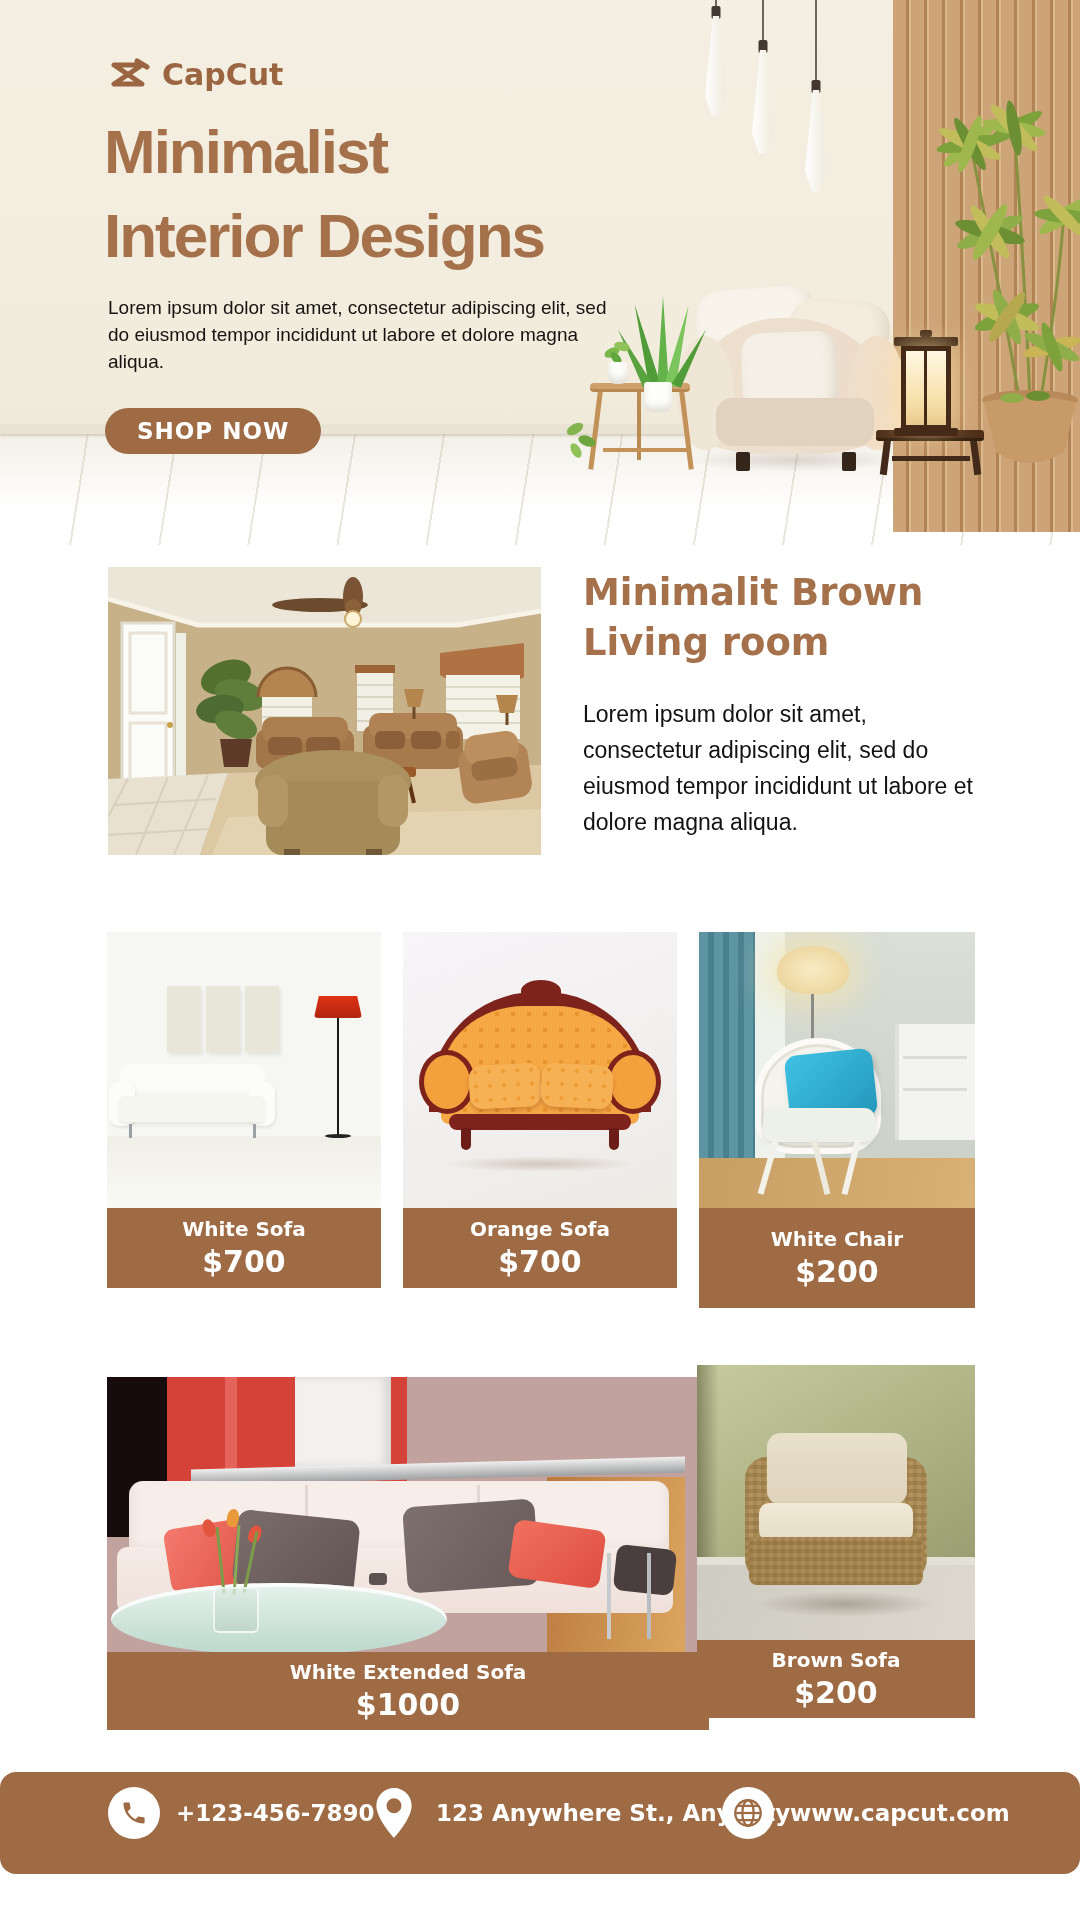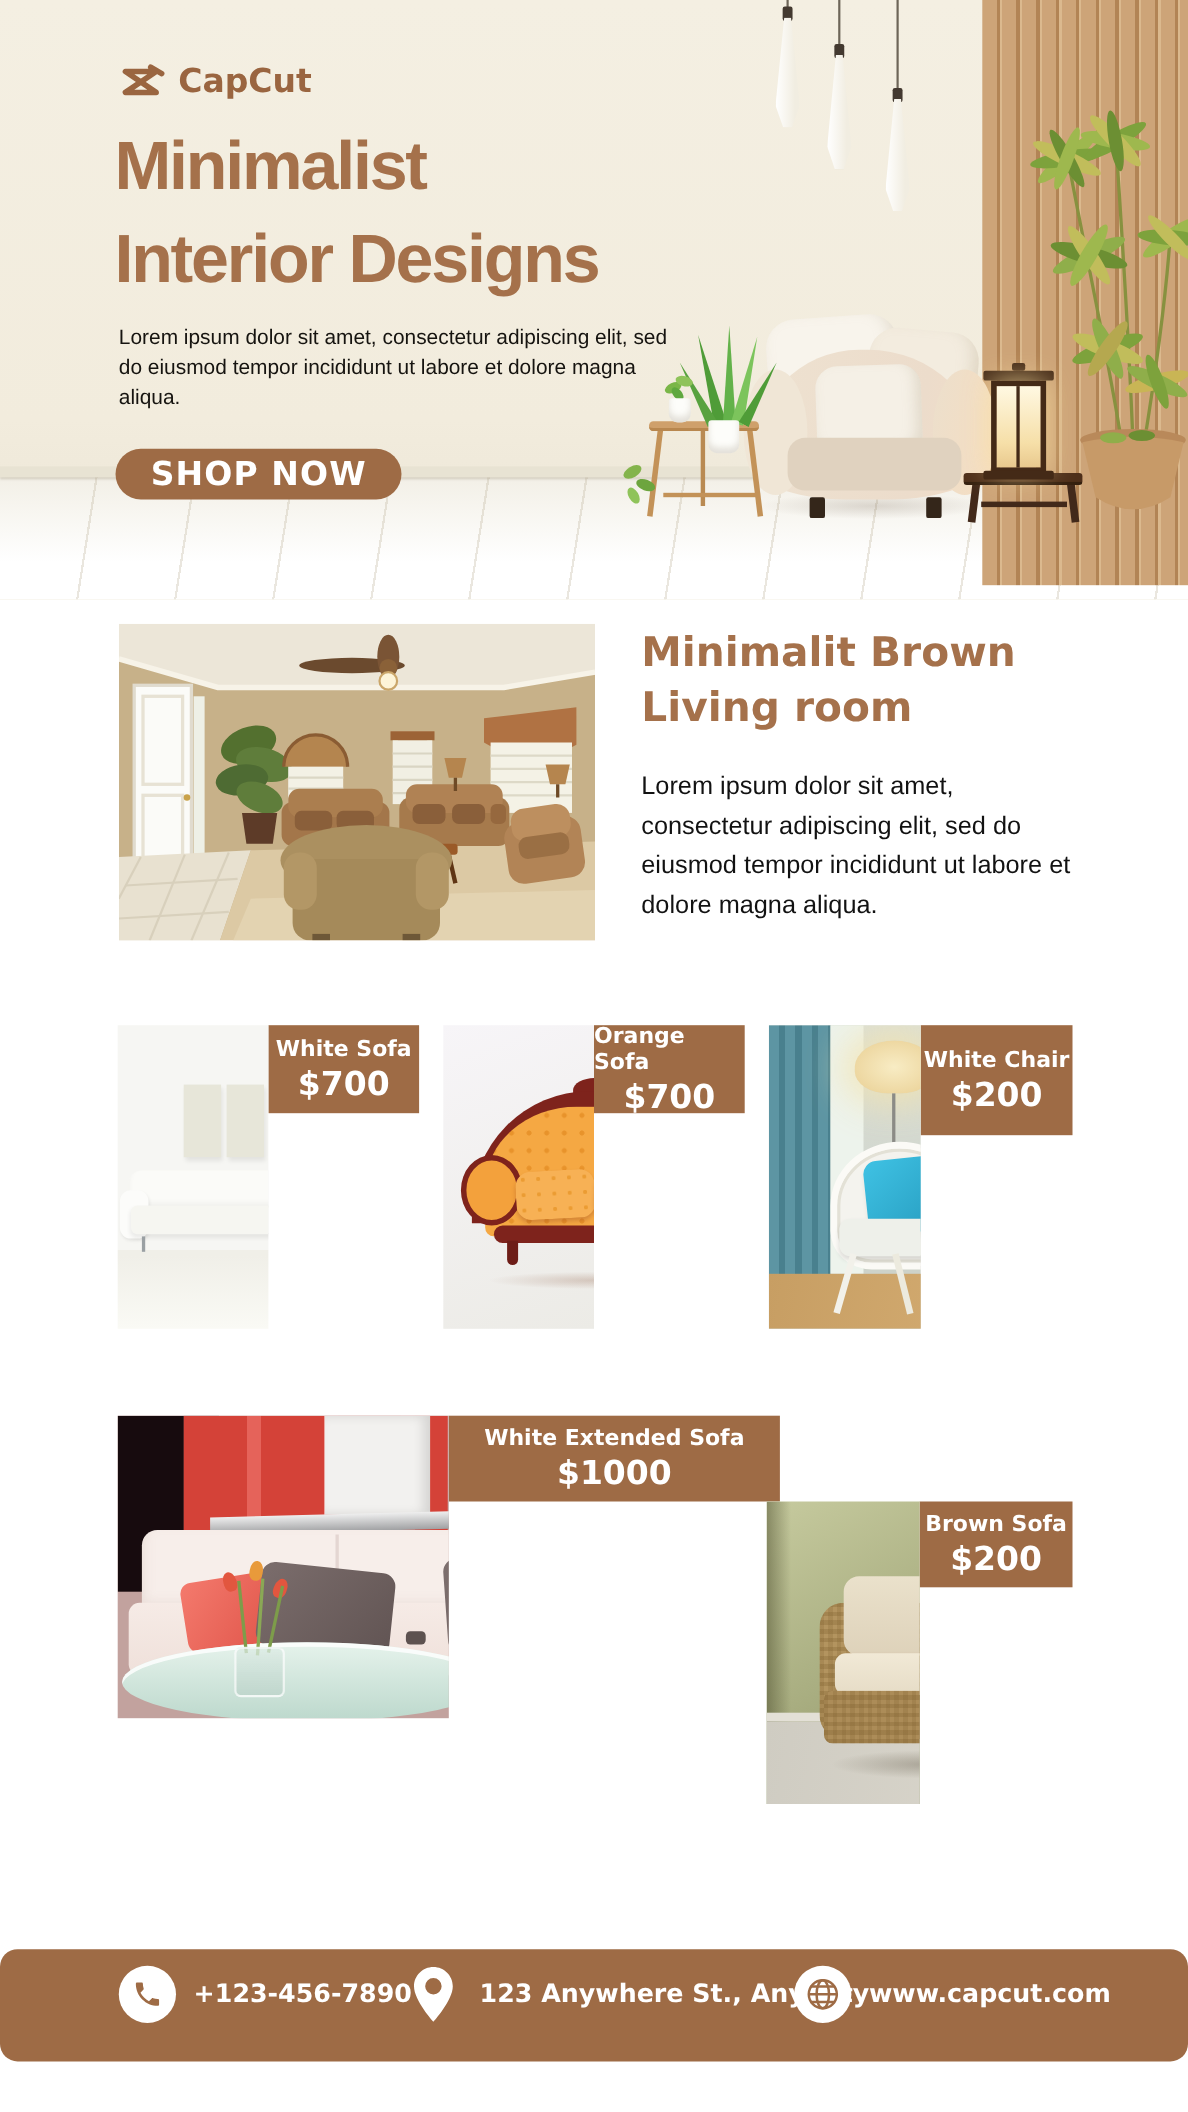--- a/index.html
+++ b/index.html
@@ -52,29 +52,29 @@
   .stool-leg{position:absolute;width:7px;height:35px;background:#42291a;transform-origin:top center;}
   .stool-bar{position:absolute;left:892px;top:456px;width:78px;height:5px;background:#42291a;}
   .plant-svg{position:absolute;left:912px;top:92px;}
 
   
   .logo{position:absolute;left:106px;top:56px;display:flex;align-items:center;gap:10px;}
   .logo-text{font-family:"DejaVu Sans",sans-serif;font-size:30px;font-weight:700;color:var(--color-logo,#9A6540);letter-spacing:0;}
   .hero-title{position:absolute;left:104px;top:110px;font-family:Liberation Sans, sans-serif;font-weight:800;font-size:62px;line-height:84px;letter-spacing:-2px;color:var(--color-heading,#A5714B);}
   .hero-desc{position:absolute;left:108px;top:294px;width:500px;font-size:19px;line-height:27px;color:#161410;}
   .cta-btn{position:absolute;left:105px;top:408px;height:46px;padding:0 32px;border:none;border-radius:24px;
-    background:var(--color-accent,#9E6B45);color:#fff;font-family:"DejaVu Sans",sans-serif;font-size:30px;font-weight:800;letter-spacing:1px;cursor:pointer;display:flex;align-items:center;}
+    background:var(--color-accent,#9E6B45);color:#fff;font-family:"DejaVu Sans",sans-serif;font-size:23px;font-weight:800;letter-spacing:1px;cursor:pointer;display:flex;align-items:center;}
 
   
   .feature-photo{position:absolute;left:108px;top:567px;width:433px;height:288px;overflow:hidden;}
   .feature-heading{position:absolute;left:583px;top:568px;font-family:"DejaVu Sans",sans-serif;font-weight:800;font-size:37px;line-height:50px;color:var(--color-heading,#A5714B);}
   .feature-desc{position:absolute;left:583px;top:696px;width:390px;font-size:23px;line-height:36px;color:#121212;}
 
   
-  .card{position:absolute;display:flex;flex-direction:row;}
+  .card{position:absolute;display:flex;flex-direction:column;}
   .card .pimg{position:relative;width:100%;overflow:hidden;}
   .plabel{width:100%;background:var(--color-accent,#9E6B45);display:flex;flex-direction:column;align-items:center;justify-content:center;gap:3px;}
   .pname{font-family:"DejaVu Sans",sans-serif;font-size:20px;font-weight:700;color:var(--color-label_text,#fff);}
   .pprice{font-family:"DejaVu Sans",sans-serif;font-size:30px;font-weight:800;color:var(--color-label_text,#fff);}
   .s{position:absolute;} 
 
   
   .img-whitesofa{background:linear-gradient(#f6f6f3 0 74%,#f0efe8 74% 76%,#fafaf5);}
   .wall-panel{width:34px;height:66px;background:#e7e6d9;box-shadow:2px 3px 4px rgba(0,0,0,.08);}
   
@@ -397,21 +397,21 @@
       <div class="s" style="left:74px;top:208px;width:6px;height:56px;background:#f2f1ea;transform:rotate(16deg);transform-origin:top;"></div>
       <div class="s" style="left:112px;top:208px;width:6px;height:56px;background:#eceade;transform:rotate(-14deg);transform-origin:top;"></div>
       <div class="s" style="left:156px;top:208px;width:6px;height:56px;background:#f2f1ea;transform:rotate(14deg);transform-origin:top;"></div>
     </div>
     <div class="plabel" style="height:100px;">
       <div class="pname">White Chair</div>
       <div class="pprice">$200</div>
     </div>
   </div>
 
-  <div class="card" style="left:107px;top:1287px;width:602px;">
+  <div class="card" style="left:107px;top:1377px;width:602px;">
     <div class="pimg img-extsofa" style="height:275px;">
       <div class="s" style="left:0;top:0;width:92px;height:160px;background:#170b0e;"></div>
       <div class="s" style="left:60px;top:0;width:240px;height:112px;background:repeating-linear-gradient(90deg,#d44238 0 58px,#e5635a 58px 70px);"></div>
       <div class="s" style="left:188px;top:0;width:96px;height:90px;background:#f2f1ef;box-shadow:inset -6px 0 10px rgba(0,0,0,.12);"></div>
       <div class="s" style="left:84px;top:86px;width:494px;height:16px;background:linear-gradient(#efefef,#9fa0a2);transform:skewY(-1.5deg);"></div>
       <div class="s" style="left:440px;top:100px;width:138px;height:175px;background:linear-gradient(100deg,#b97a3e,#dca55f);"></div>
       <div class="s" style="left:22px;top:104px;width:540px;height:76px;background:#f7eeea;border-radius:14px 14px 0 0;box-shadow:inset 0 -8px 12px rgba(180,150,140,.25);"></div>
       <div class="s" style="left:198px;top:108px;width:3px;height:66px;background:#e4d6d2;"></div>
       <div class="s" style="left:370px;top:108px;width:3px;height:66px;background:#e4d6d2;"></div>
       <div class="s" style="left:10px;top:170px;width:556px;height:66px;background:linear-gradient(#f6ebe6,#efe0da);border-radius:10px;"></div>

